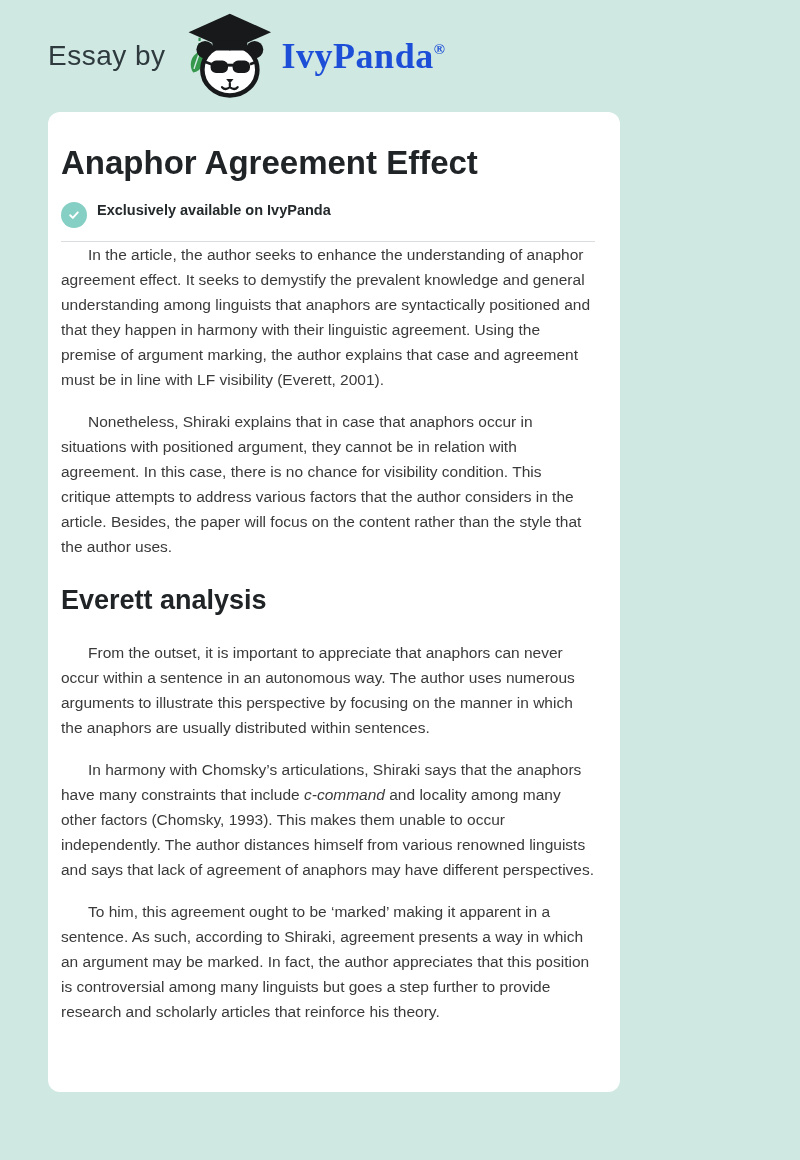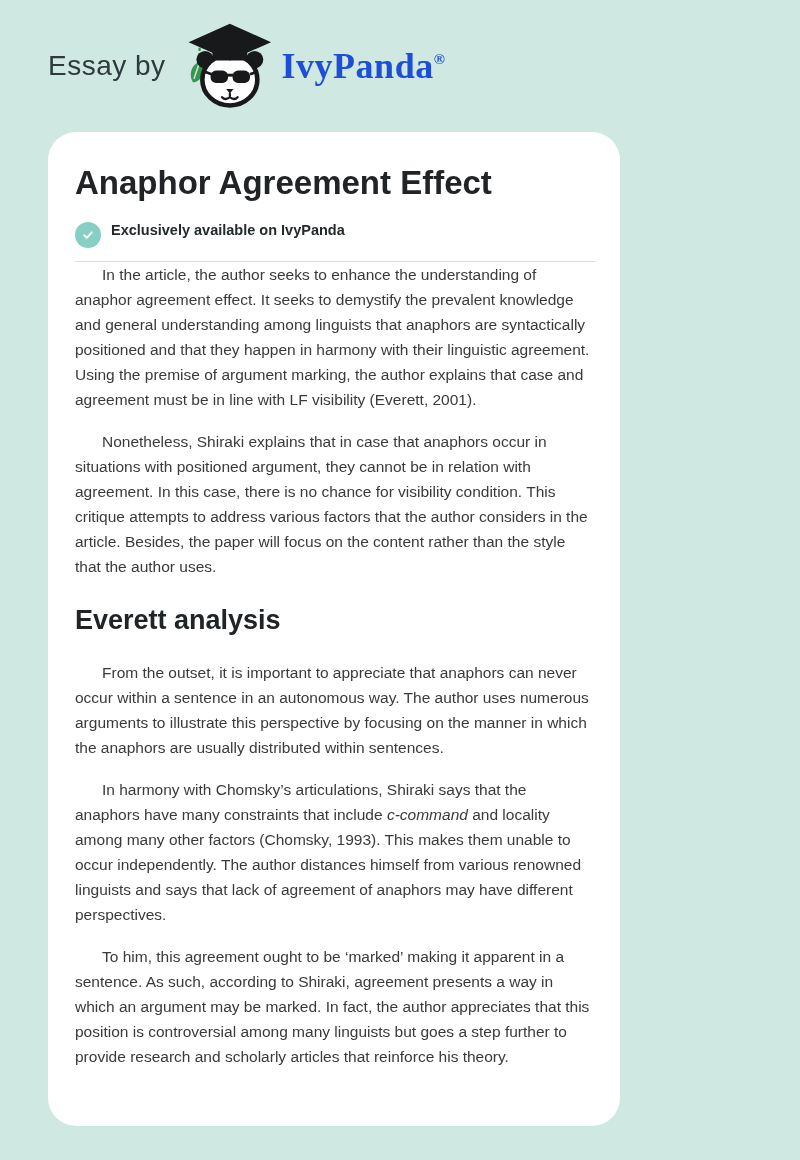--- a/index.html
+++ b/index.html
@@ -6,21 +6,21 @@
   html, body {
     margin: 0;
     padding: 0;
     width: 800px;
     height: 1160px;
     background: #cfe8e2;
     font-family: "Liberation Sans", "DejaVu Sans", sans-serif;
     overflow: hidden;
   }
   .site-header {
-    height: 132px;
+    height: 112px;
     display: flex;
     align-items: center;
     padding-left: 48px;
   }
   .essay-by {
     font-size: 28px;
     color: #2e3a3e;
     letter-spacing: 0.5px;
   }
   .logo {
@@ -45,22 +45,22 @@
   .brand sup {
     font-size: 15px;
     vertical-align: 14px;
     font-weight: 700;
   }
   .card {
     width: 572px;
     min-height: 980px;
     margin-left: 48px;
     background: #ffffff;
-    border-radius: 28px;
-    padding: 32px 25px 40px 27px;
+    border-radius: 12px;
+    padding: 32px 25px 40px 13px;
   }
   .essay-title {
     font-size: 33px;
     font-weight: 700;
     color: #202426;
     margin: 0 0 20px 0;
     line-height: 38px;
   }
   .badge-row {
     display: flex;

